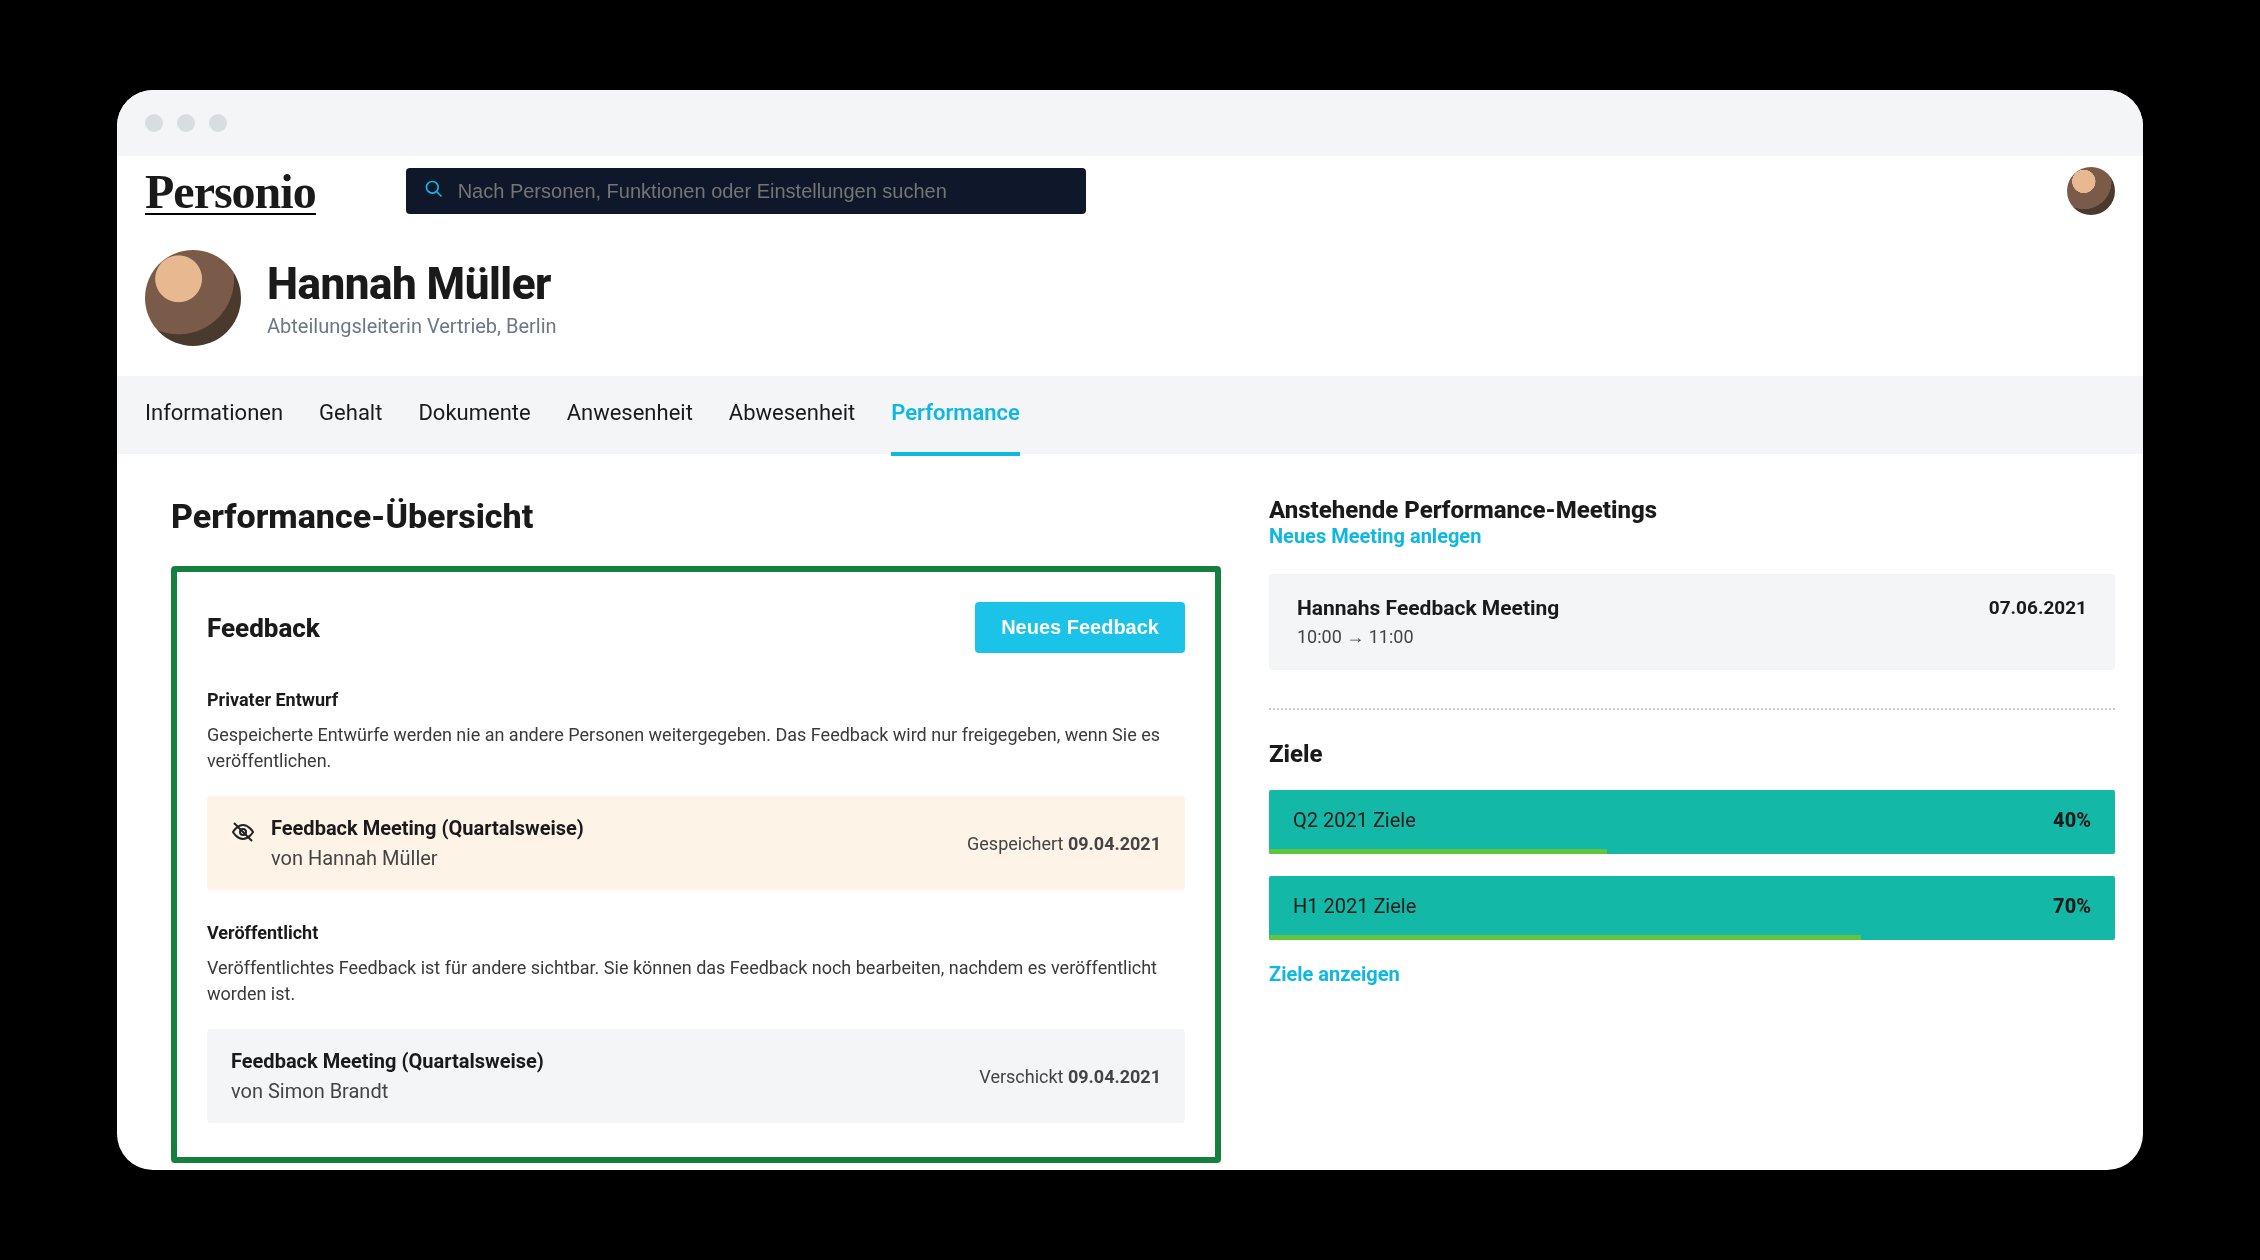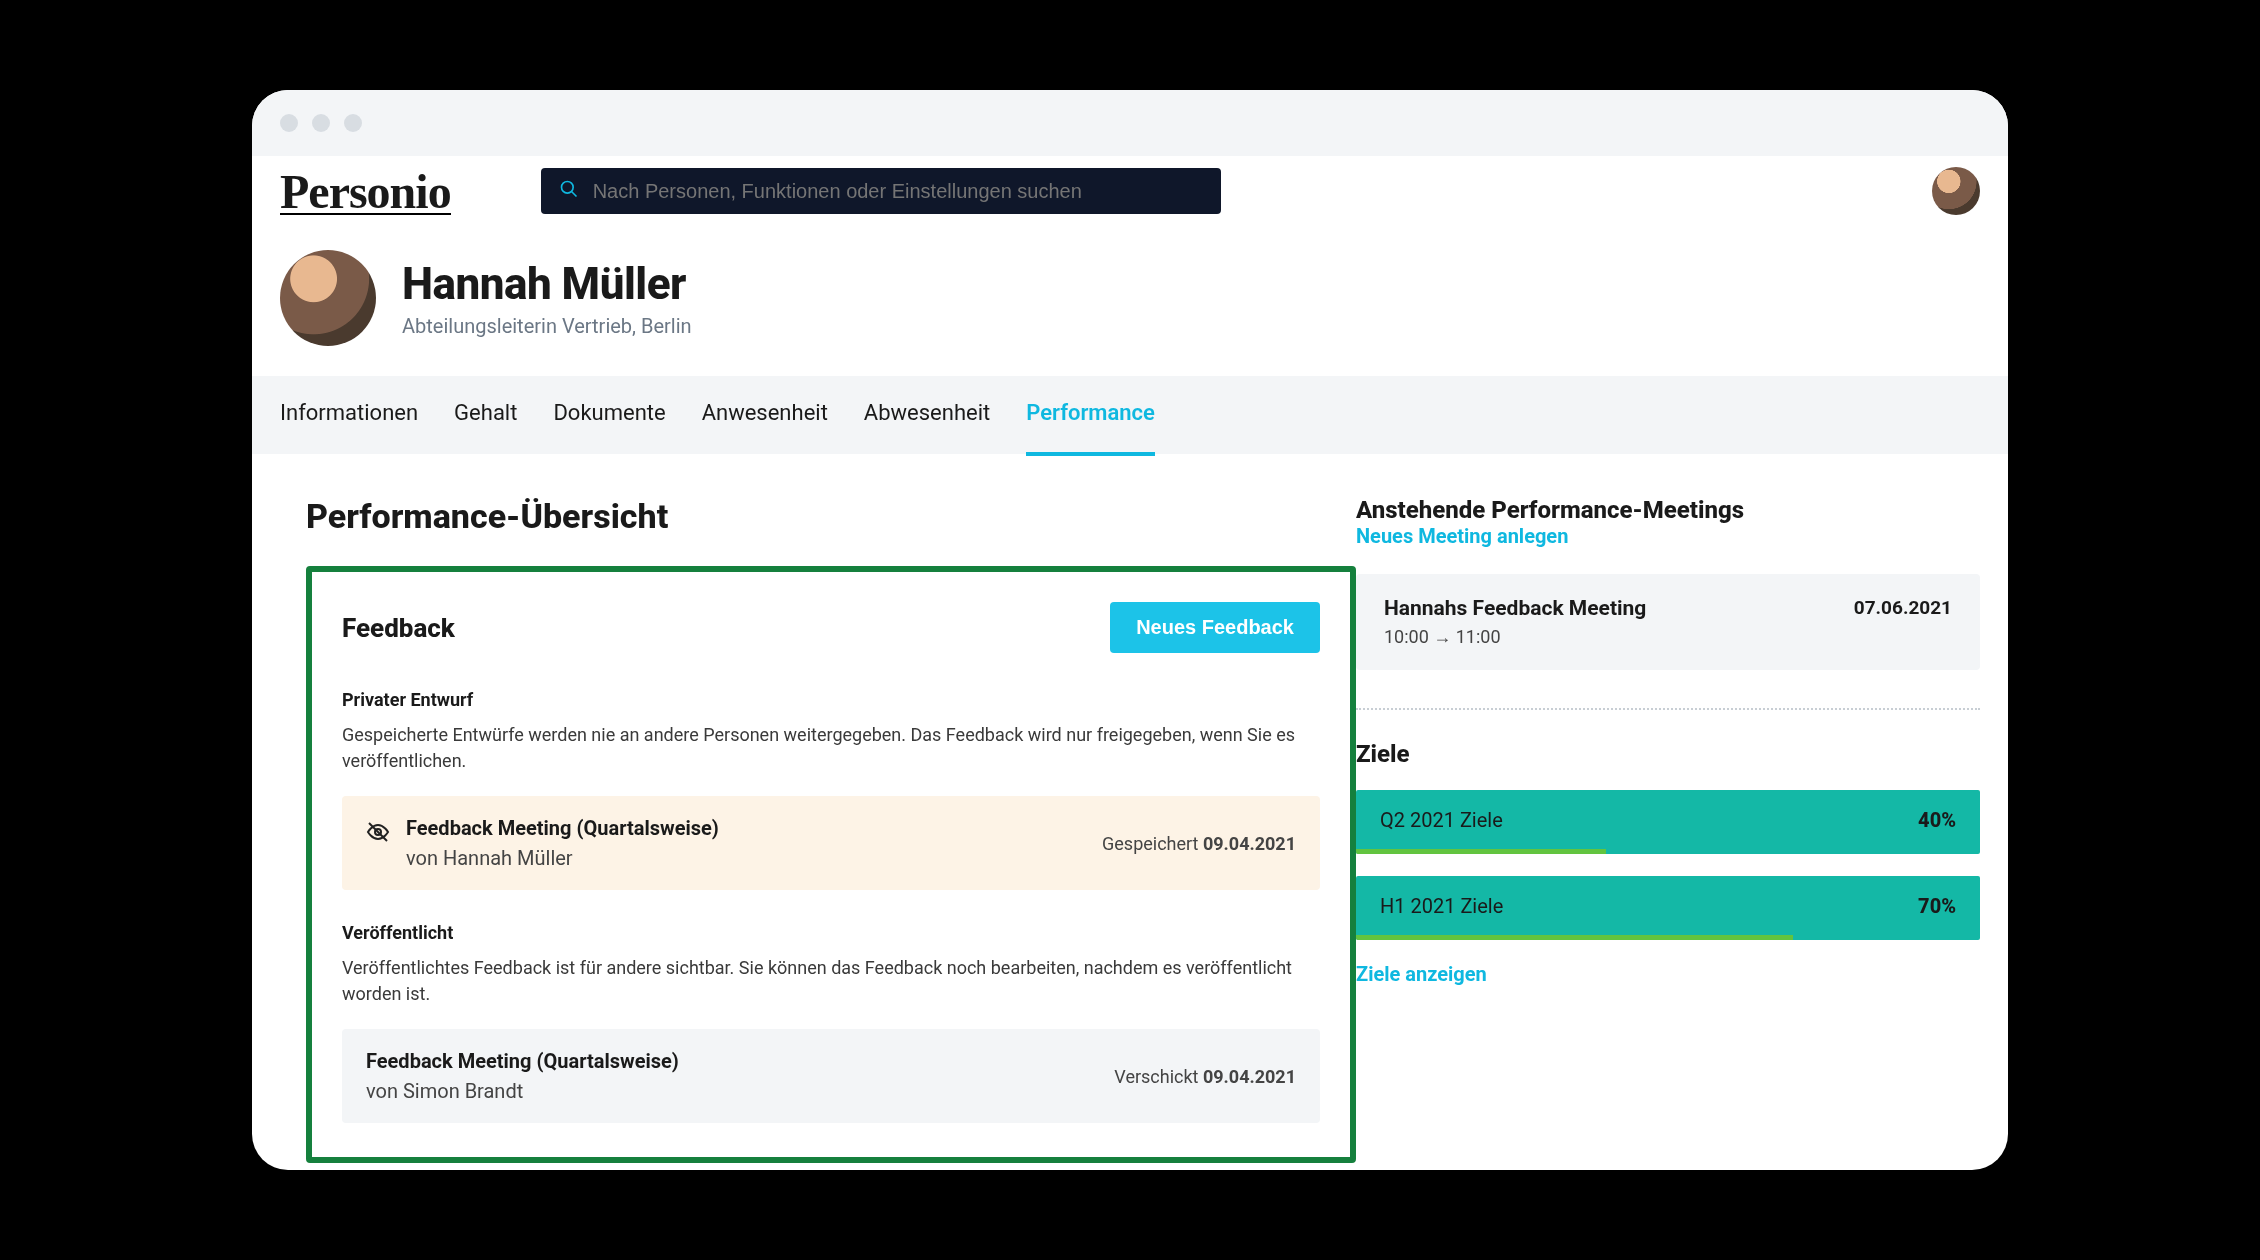--- a/index.html
+++ b/index.html
@@ -6,21 +6,21 @@
   html, body { width: 2260px; height: 1260px; }
   body {
     background: #000;
     font-family: -apple-system, BlinkMacSystemFont, "Segoe UI", Roboto, "Helvetica Neue", Arial, sans-serif;
     color: #1a1a1a;
     display: flex;
     align-items: center;
     justify-content: center;
   }
   .window {
-    width: 1756px;
+    width: 2026px;
     height: 1080px;
     background: #fff;
     border-radius: 36px;
     overflow: hidden;
     box-shadow: 0 10px 40px rgba(0,0,0,.4);
     display: flex;
     flex-direction: column;
   }
   .titlebar {
     height: 66px;
@@ -99,20 +99,21 @@
   .tab.active { color: #0fb8e0; font-weight: 600; }
   .tab.active::after {
     content: "";
     position: absolute; left: 0; right: 0; bottom: -2px; height: 4px;
     background: #0fb8e0;
   }
   .content {
     flex: 1;
     padding: 42px 28px 28px 54px;
     display: flex;
+    gap: 48px;
     overflow: auto;
   }
   .left { flex: 0 0 1050px; }
   .right { flex: 1; }
   h2 { font-size: 34px; font-weight: 800; margin-bottom: 30px; }
   .card {
     border: 6px solid #15803d;
     border-radius: 4px;
     padding: 30px 30px 34px;
   }

